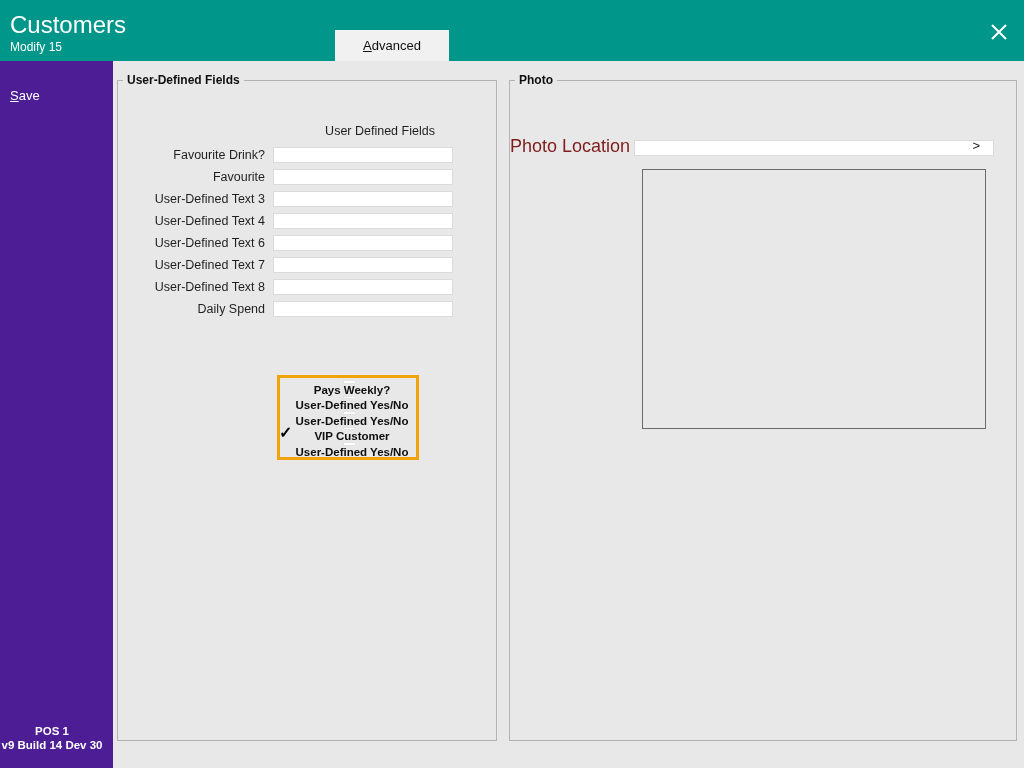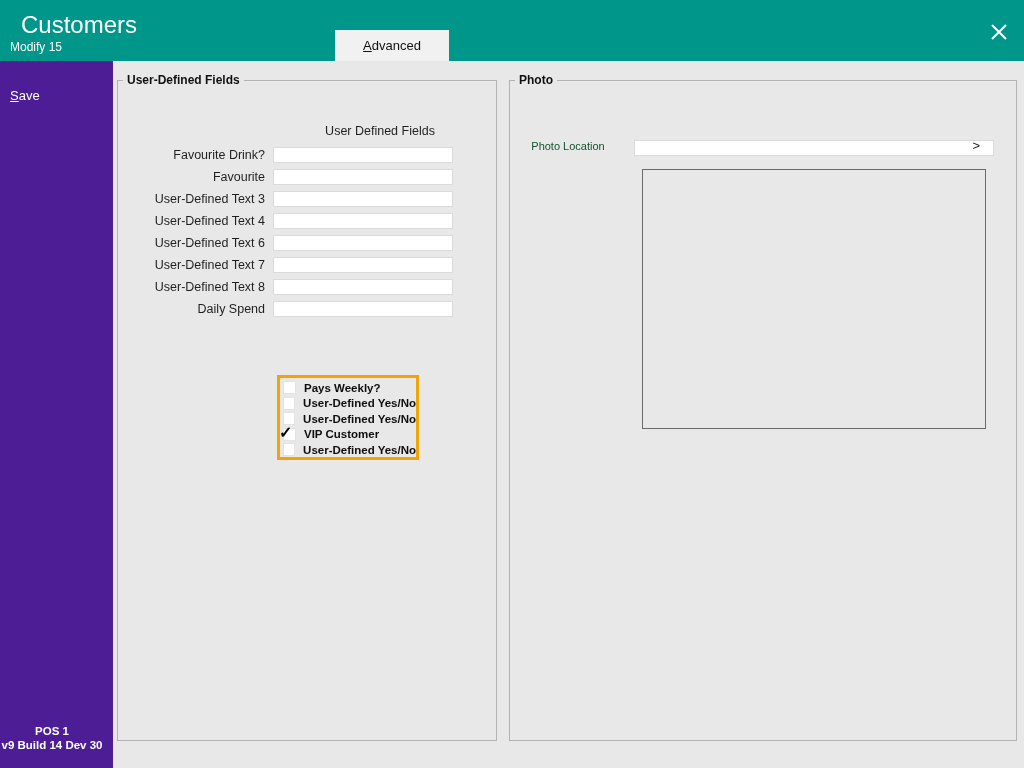--- a/index.html
+++ b/index.html
@@ -2,21 +2,21 @@
 <html><head>
 <meta charset="utf-8">
 <style>
   * { margin:0; padding:0; box-sizing:border-box; }
   html,body { width:1024px; height:768px; }
   body { font-family:"Liberation Sans", sans-serif; }
   .screen { position:relative; width:1024px; height:768px; background:#E8E8E8; overflow:hidden; }
 
   
   .header { position:absolute; left:0; top:0; width:1024px; height:61px; background:#00968A; }
-  .title { position:absolute; left:10px; top:11px; font-size:24px; color:#FFFFFF;margin-left:11px; }
+  .title { position:absolute; left:10px; top:11px; font-size:24px; color:#FFFFFF; }
   .subtitle { position:absolute; left:10px; top:40px; width:110px; font-size:12px; color:#FFFFFF; }
   .tab { position:absolute; top:30px; height:31px; cursor:default; }
   .tab-label { display:block; text-align:center; line-height:31px; font-size:13px; }
   .tab-label::first-letter { text-decoration:underline; }
   .tab-general { left:225px; width:110px; }
   .tab-general .tab-label { color:#12302F; }
   .tab-advanced { left:335px; width:114px; background:#F1F1F1; }
   .tab-advanced .tab-label { color:#111111; }
   .close-btn { position:absolute; right:12px; top:21px; width:26px; height:26px; display:flex; align-items:center; justify-content:center; }
 
@@ -33,29 +33,29 @@
   .legend { position:absolute; top:-8px; left:5px; background:#E8E8E8; padding:0 4px; font-size:12px; font-weight:bold; color:#101010; }
 
   
   .col-header { position:absolute; left:172px; top:43px; width:180px; text-align:center; font-size:12.5px; color:#1F1F1F; }
   .udf-rows { position:absolute; left:13px; top:63px; }
   .field-row { display:flex; align-items:center; height:22px; }
   .field-row .flabel { width:142px; text-align:right; padding-right:8px; font-size:12.5px; color:#1F1F1F; white-space:nowrap; }
   .field-row input { width:180px; height:16px; background:#FFFFFF; border:1px solid #DBDBDB; font-size:12px; padding:0 3px; outline:none; }
 
   .cb-group { position:absolute; left:159px; top:294px; width:142px; height:85px; border:3px solid #F0A30A; padding-top:2px; }
-  .cb-row { position:relative; display:flex; align-items:center; height:15.5px; }
+  .cb-row { position:relative; display:flex; align-items:center; height:15.5px;flex-direction:column; }
   .cb-box { width:13px; height:13px; margin-left:3px; background:#FFFFFF; border:1px solid #E3E3E3; }
   .cb-label { margin-left:8px; font-size:11.5px; font-weight:bold; color:#0E0E0E; white-space:nowrap; }
   .cb-row .check { display:none; position:absolute; left:-1px; top:-4px; font-size:16px; font-weight:bold; color:#000; }
   .cb-row.checked .check { display:block; }
 
   
   .photo-row { position:absolute; left:0; top:56px; display:flex; align-items:center; height:18px; }
-  .photo-row .flabel { width:124px; text-align:center; padding-right:8px; font-size:11px; color:#14532d; white-space:nowrap; }
+  .photo-row .flabel { width:124px; text-align:center; padding-right:8px; font-size:18px; color:#7f1d1d; white-space:nowrap; }
   .photo-input-wrap { position:relative; width:360px; height:16px; }
   .photo-input-wrap input { width:360px; height:16px; background:#FFFFFF; border:1px solid #DBDBDB; font-size:12px; padding:0 3px; outline:none; }
   .browse-glyph { position:absolute; right:14px; top:0; line-height:16px; font-size:13px; color:#222222; cursor:default; }
   .photo-box { position:absolute; left:132px; top:88px; width:344px; height:260px; border:1px solid #6B6B6B; }
 </style>
 </head>
 <body>
 
 <div class="screen">
 

